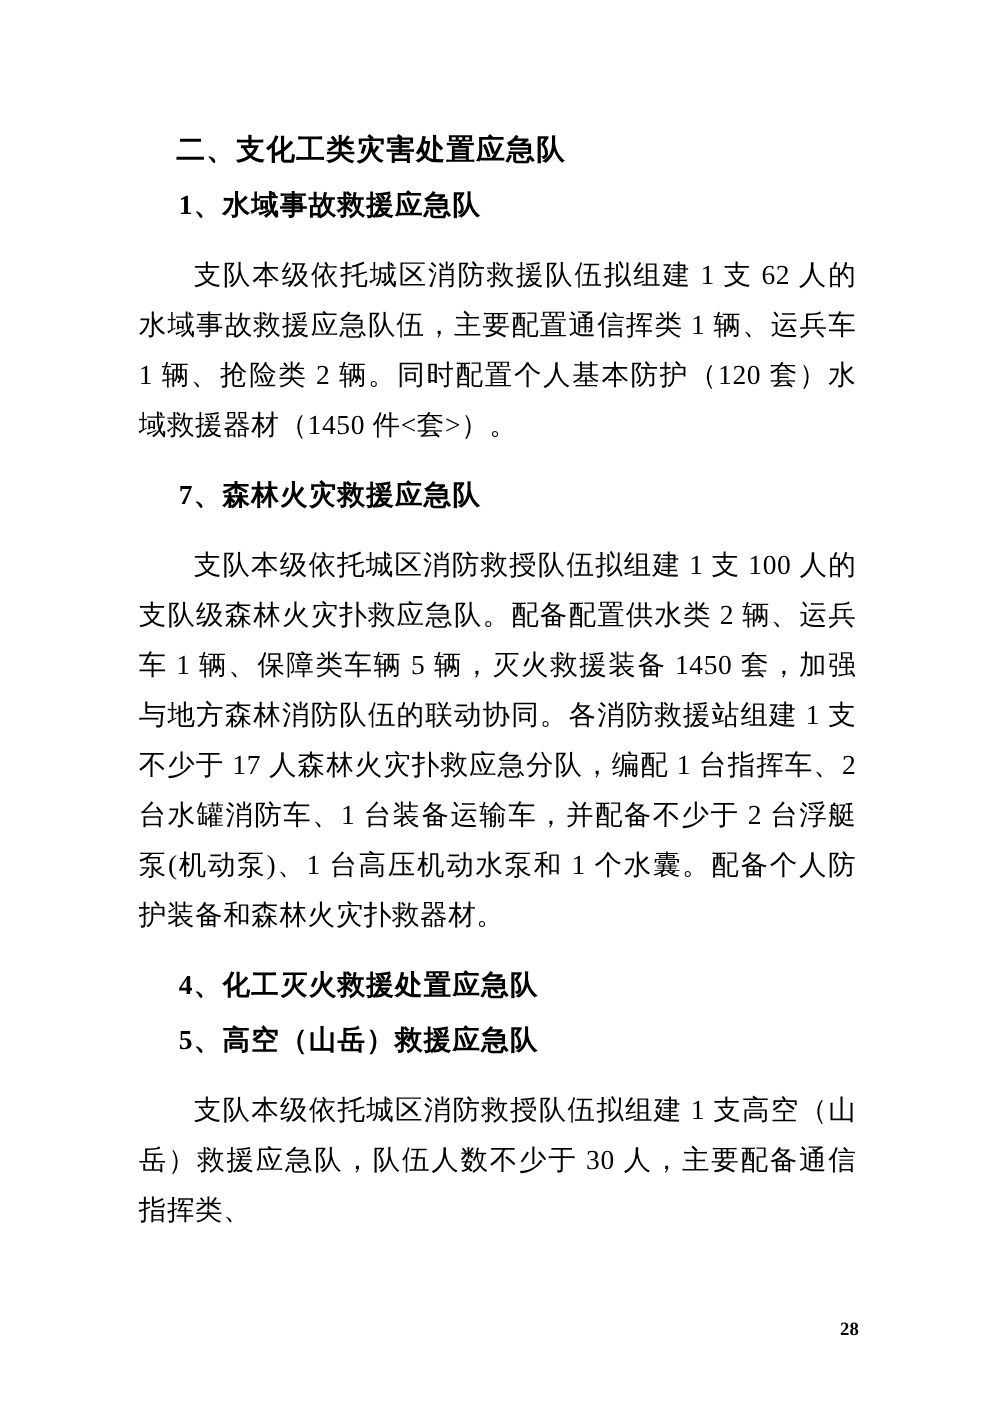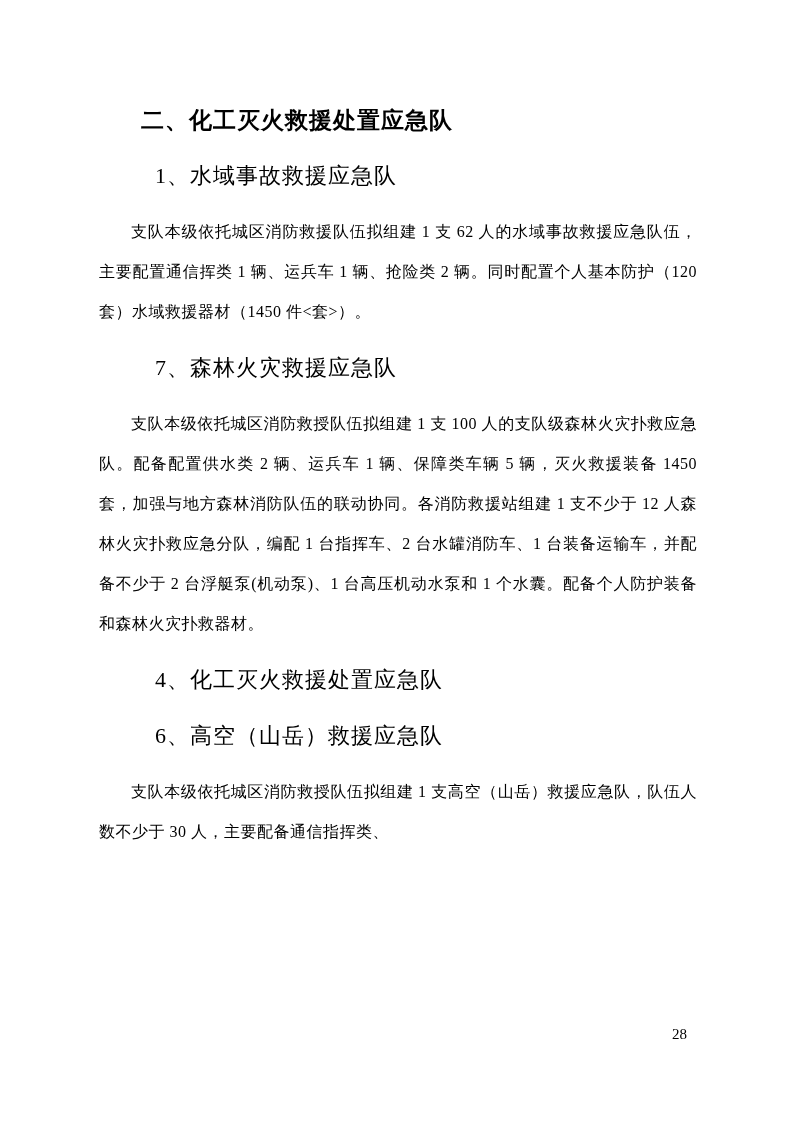--- a/index.html
+++ b/index.html
@@ -26,61 +26,62 @@
     margin: 0;
     font-family: "DejaVu Sans", "Liberation Sans", sans-serif;
     font-weight: 700;
     font-size: 23px;
     line-height: 40px;
     text-indent: 2em;
     letter-spacing: 1px;
     white-space: nowrap;
   }
   .sub-heading {
-    margin: 16px;
-    font-weight: 400;
+    margin: 4px;
+    font-weight: 700;
     font-size: 22px;
     line-height: 40px;
     text-indent: 2em;
     letter-spacing: 1px;
     white-space: nowrap;
   }
   .body-para {
-    margin: 4px;
-    font-size: 16px;
+    margin: 16px;
+    font-size: 22px;
     line-height: 40px;
     text-indent: 2em;
     text-align: justify;
     text-justify: inter-ideograph;
     letter-spacing: 0.5px;
   }
   .page-number {
     position: absolute;
     right: 106px;
-    bottom: 79px;
+    bottom: 49px;
     font-size: 15px;
     line-height: 18px;
     font-family: "Liberation Serif", "DejaVu Serif", serif;
+    font-weight: bold;
   }
 </style>
 </head>
 <body>
 
 <div class="page">
   <div class="content">
 
-    <h2 class="main-heading">二、化工灭火救援处置应急队</h2>
+    <h2 class="main-heading">二、支化工类灾害处置应急队</h2>
 
     <h3 class="sub-heading">1、水域事故救援应急队</h3>
     <p class="body-para">支队本级依托城区消防救援队伍拟组建 1 支 62 人的水域事故救援应急队伍，主要配置通信挥类 1 辆、运兵车 1 辆、抢险类 2 辆。同时配置个人基本防护（120 套）水域救援器材（1450 件&lt;套&gt;）。</p>
 
     <h3 class="sub-heading">7、森林火灾救援应急队</h3>
-    <p class="body-para">支队本级依托城区消防救授队伍拟组建 1 支 100 人的支队级森林火灾扑救应急队。配备配置供水类 2 辆、运兵车 1 辆、保障类车辆 5 辆，灭火救援装备 1450 套，加强与地方森林消防队伍的联动协同。各消防救援站组建 1 支不少于 12 人森林火灾扑救应急分队，编配 1 台指挥车、2 台水罐消防车、1 台装备运输车，并配备不少于 2 台浮艇泵(机动泵)、1 台高压机动水泵和 1 个水囊。配备个人防护装备和森林火灾扑救器材。</p>
+    <p class="body-para">支队本级依托城区消防救授队伍拟组建 1 支 100 人的支队级森林火灾扑救应急队。配备配置供水类 2 辆、运兵车 1 辆、保障类车辆 5 辆，灭火救援装备 1450 套，加强与地方森林消防队伍的联动协同。各消防救援站组建 1 支不少于 17 人森林火灾扑救应急分队，编配 1 台指挥车、2 台水罐消防车、1 台装备运输车，并配备不少于 2 台浮艇泵(机动泵)、1 台高压机动水泵和 1 个水囊。配备个人防护装备和森林火灾扑救器材。</p>
 
     <h3 class="sub-heading">4、化工灭火救援处置应急队</h3>
 
-    <h3 class="sub-heading">6、高空（山岳）救援应急队</h3>
+    <h3 class="sub-heading">5、高空（山岳）救援应急队</h3>
     <p class="body-para">支队本级依托城区消防救授队伍拟组建 1 支高空（山岳）救援应急队，队伍人数不少于 30 人，主要配备通信指挥类、</p>
 
   </div>
 
   <div class="page-number">28</div>
 </div>
 
 </body></html>

